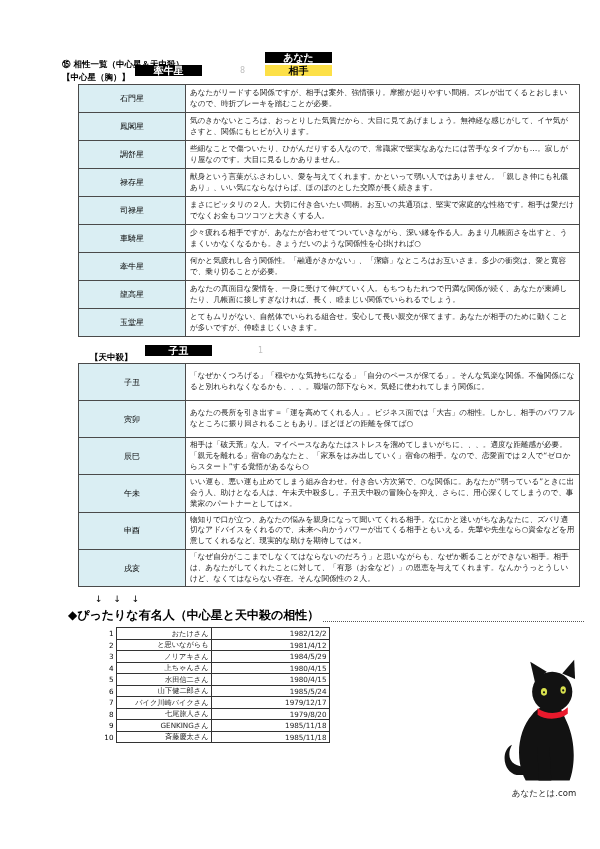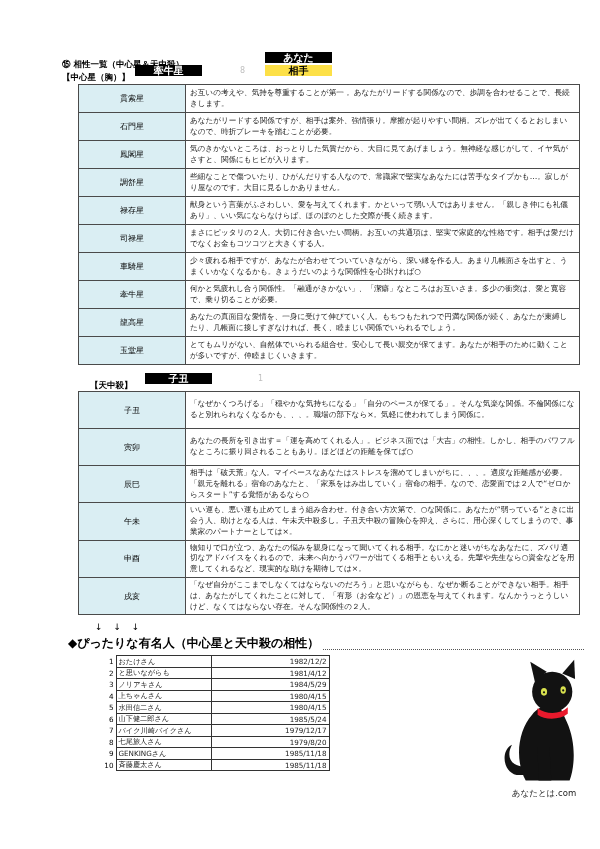--- a/index.html
+++ b/index.html
@@ -42,21 +42,21 @@
 
   
   .arrows { margin:7px 0 3px 33px; font-size:9px; color:#000; letter-spacing:4px; }
   .famous-hdr { display:flex; align-items:flex-end; margin-left:6px; width:516px; }
   .famous-hdr .txt { font-size:12px; font-weight:bold; color:#000; white-space:nowrap; }
   .famous-hdr .leader { flex:1; border-bottom:1.5px dotted #555; margin:0 0 2px 4px; height:1px; }
 
   table.famous { border-collapse:collapse; margin:3px 0 0 40px; table-layout:fixed; }
   table.famous td { font-size:7.2px; height:11.5px; padding:0 2px; vertical-align:middle; }
   td.no-cell   { width:14px; text-align:right; border:none; color:#000; }
-  td.name-cell { width:95px; border:1px solid #333; text-align:left; }
+  td.name-cell { width:95px; border:1px solid #333; text-align:right; }
   td.date-cell { width:118px; border:1px solid #333; text-align:right; }
 
   
   .cat-wrap { position:absolute; left:492px; top:658px; width:104px; text-align:center; }
   .cat-wrap svg { width:96px; height:128px; display:block; margin:0 auto; }
   .site-footer { font-size:8.5px; color:#222; margin-top:2px; white-space:nowrap; }
 </style>
 </head>
 <body>
 
@@ -71,24 +71,20 @@
     <span class="hdr-label">【中心星（胸）】</span>
     <span class="badge black pos-star">牽牛星</span>
     <span class="badge blue pos-right">相手</span>
   </div>
 
   <div class="tbl-gap"></div>
 
   <table class="main star-tbl">
     <tbody>
 
-        <tr>
-          <td class="key-cell">貫索星</td>
-          <td class="desc-cell">お互いの考えや、気持を尊重することが第一 。あなたがリードする関係なので、歩調を合わせることで、長続きします。</td>
-        </tr>
 
         <tr>
           <td class="key-cell">石門星</td>
           <td class="desc-cell">あなたがリードする関係ですが、相手は案外、強情張り。摩擦が起りやすい間柄。ズレが出てくるとおしまいなので、時折ブレーキを踏むことが必要。</td>
         </tr>
 
         <tr>
           <td class="key-cell">鳳閣星</td>
           <td class="desc-cell">気のきかないところは、おっとりした気質だから、大目に見てあげましょう。無神経な感じがして、イヤ気がさすと、関係にもヒビが入ります。</td>
         </tr>

